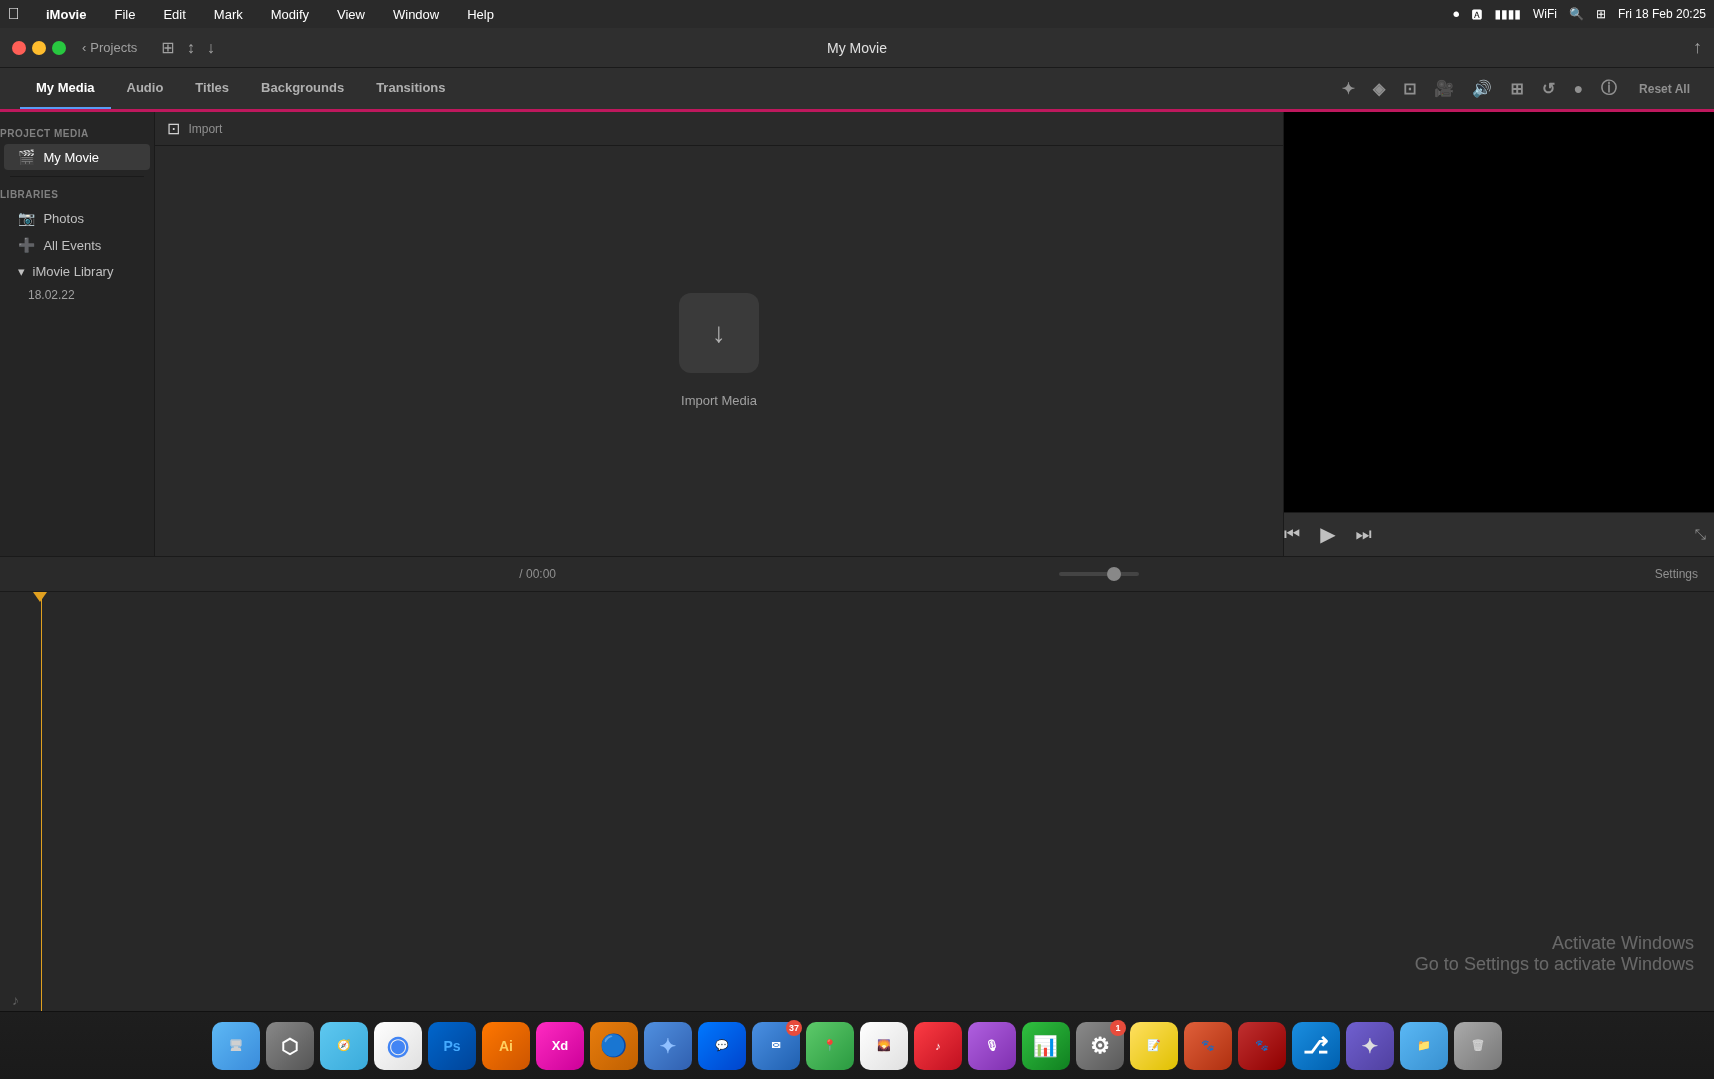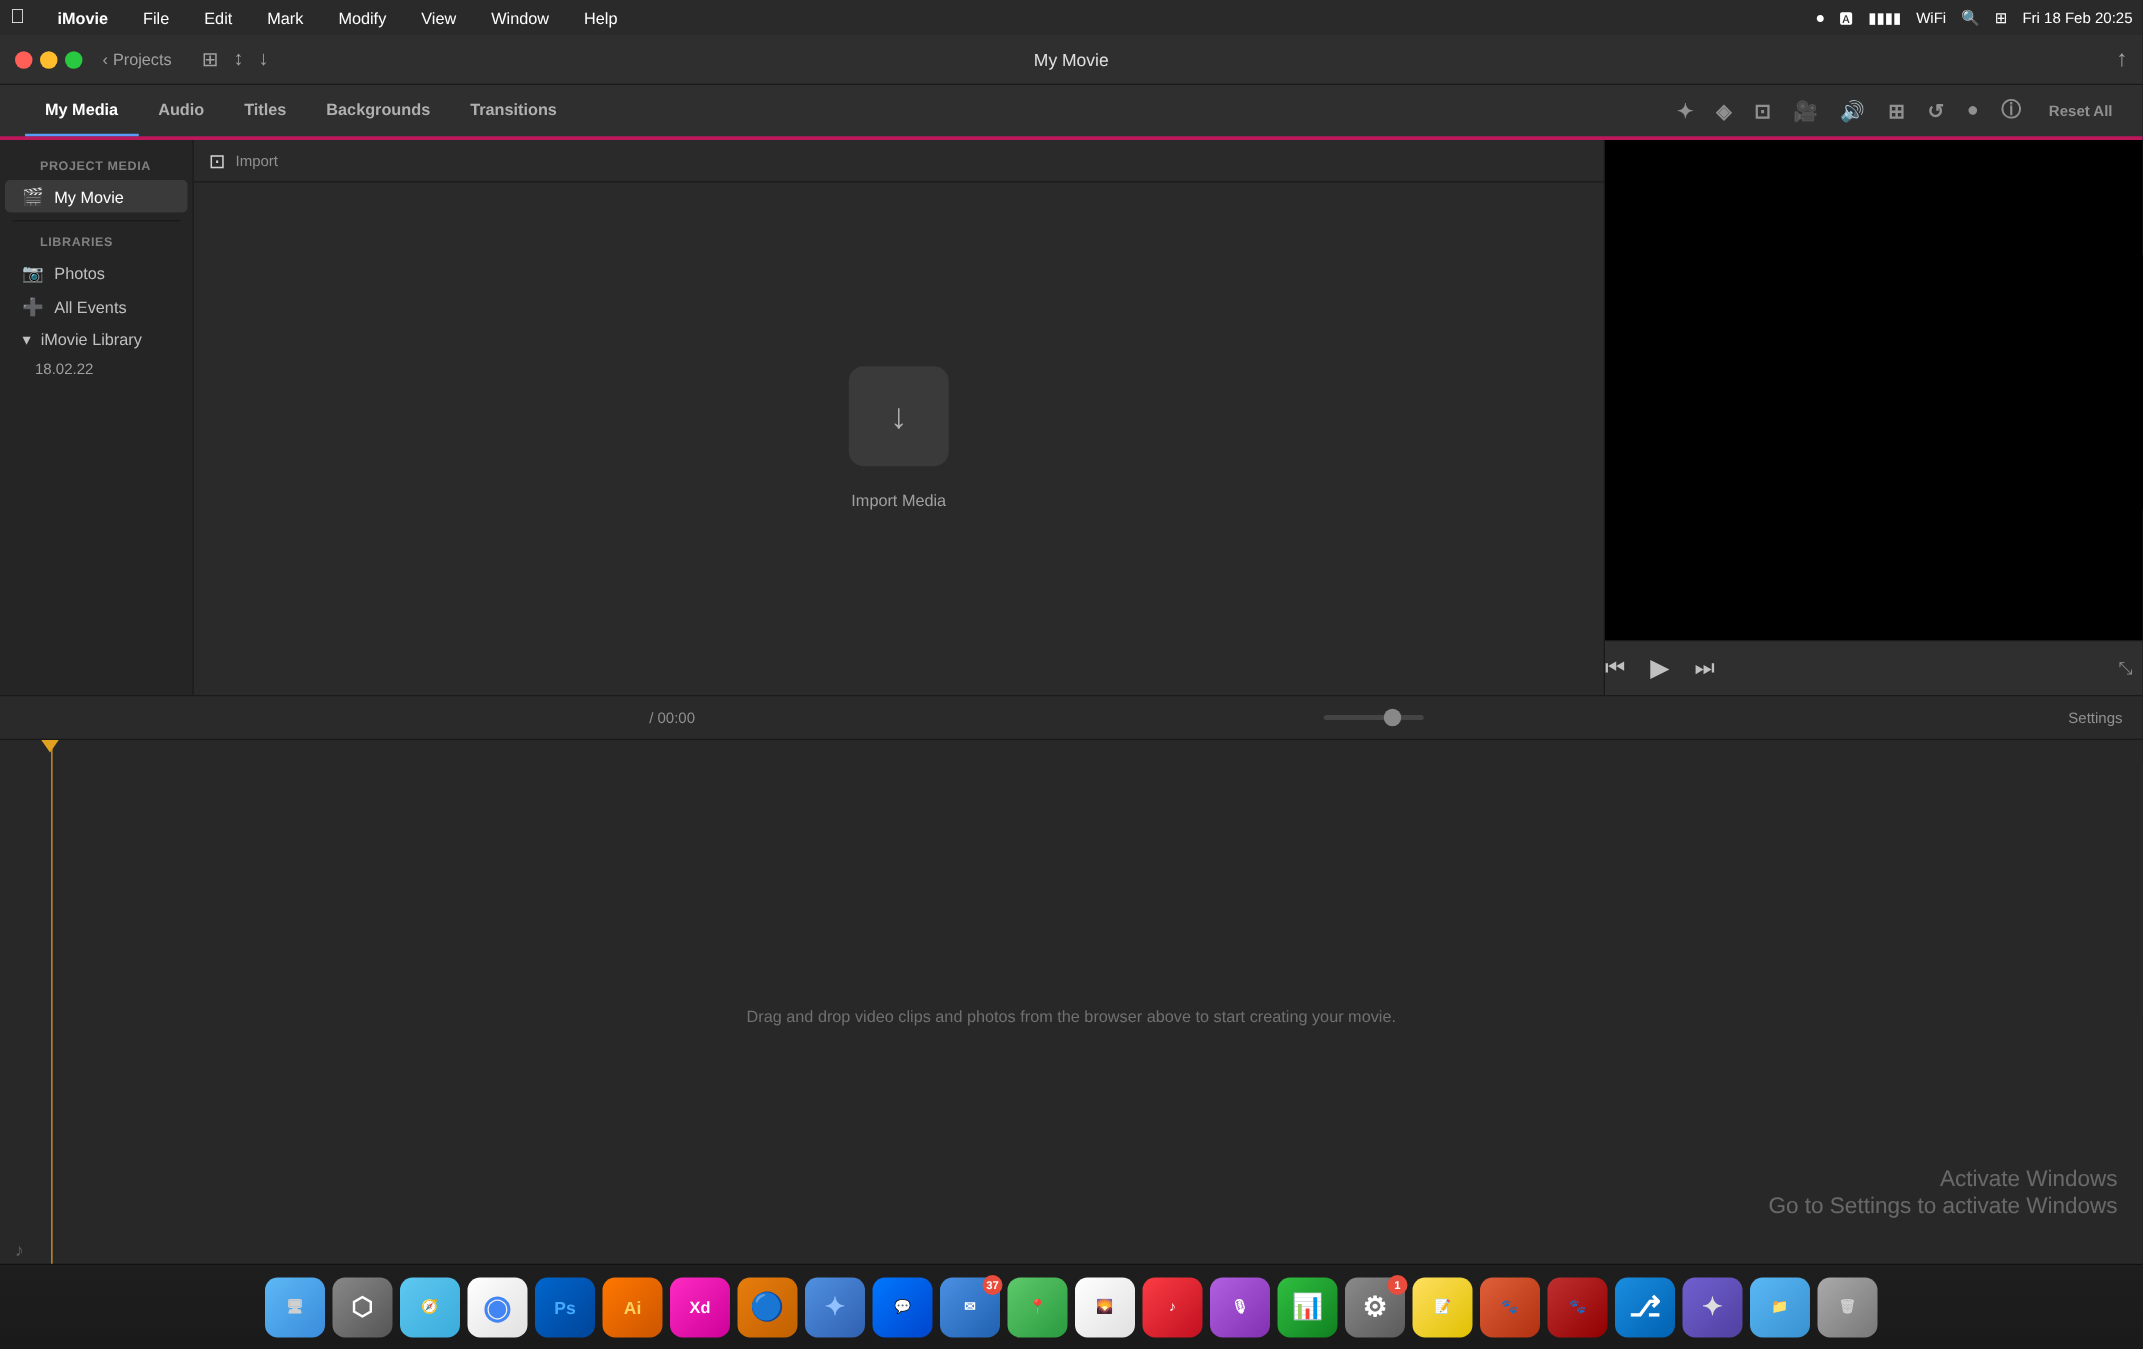--- a/index.html
+++ b/index.html
@@ -161,21 +161,21 @@
       background: #252525;
       border-right: 1px solid #1a1a1a;
       padding: 10px 0;
       height: 100%;
       flex-shrink: 0;
     }
     .sidebar-section-title {
       font-size: 10px;
       font-weight: 600;
       color: #808080;
-      padding: 6px 32px 4px;
+      padding: 6px 0 4px;
       text-transform: uppercase;
       letter-spacing: 0.5px;
     }
     .sidebar-item {
       display: flex;
       align-items: center;
       gap: 8px;
       padding: 5px 14px;
       font-size: 13px;
       color: #c0c0c0;
@@ -617,21 +617,20 @@
       </div>
     </div>
     <span class="timeline-settings-btn">Settings</span>
   </div>
 
   <div class="timeline-tracks">
     <div class="timeline-playhead">
       <div class="playhead-triangle"></div>
       <div class="playhead-line"></div>
     </div>
-    <div class="timeline-drop-hint">Drag and drop video clips and photos from the browser above to start creating your movie.</div>
     <div class="timeline-audio-track">
       <span class="audio-icon">♪</span>
     </div>
   </div>
 
   <div class="activate-windows">
     <div>Activate Windows</div>
     <div>Go to Settings to activate Windows</div>
   </div>
 </div>

